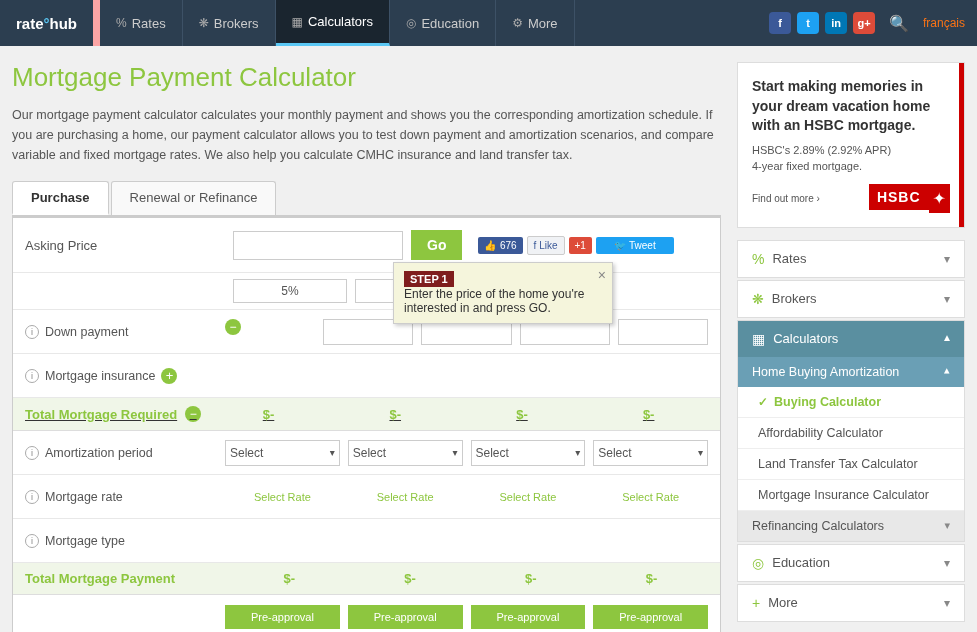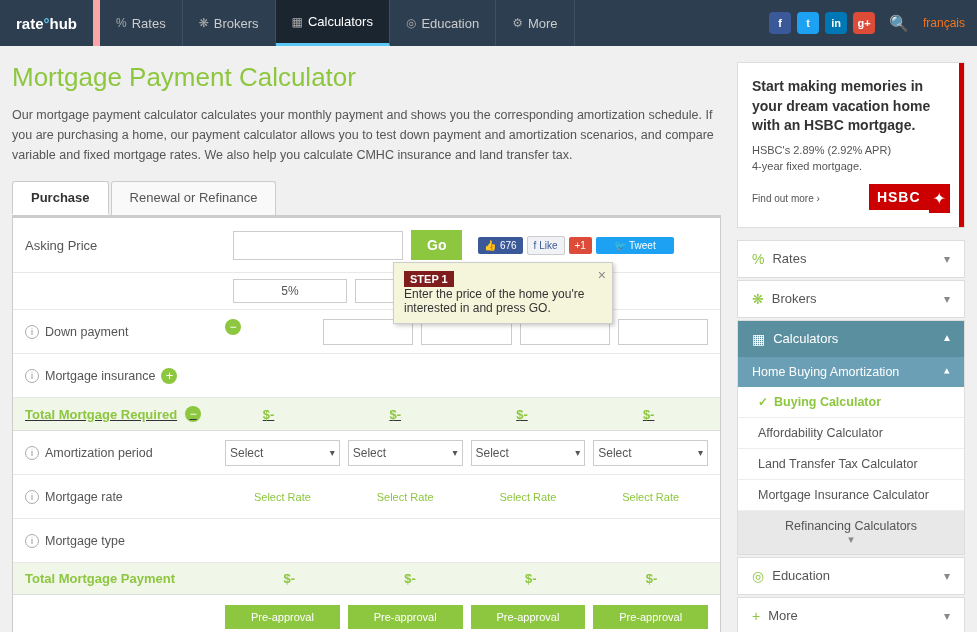--- a/index.html
+++ b/index.html
@@ -116,21 +116,21 @@
     .sidebar-sub { background: #6a9fb5; }
     .sidebar-sub-header { display: flex; align-items: center; justify-content: space-between; padding: 8px 14px; cursor: pointer; color: #fff; font-size: 12.5px; }
     .sidebar-sub-chevron { color: #fff; font-size: 11px; transform: rotate(180deg); }
 
     .sidebar-sub-items { background: #fff; }
     .sidebar-sub-item { padding: 8px 20px; font-size: 12.5px; color: #555; cursor: pointer; border-bottom: 1px solid #eee; display: flex; align-items: center; gap: 6px; }
     .sidebar-sub-item.active { color: #8dc63f; font-weight: bold; }
     .check-icon { color: #8dc63f; font-size: 12px; }
 
     .refin-section { background: #e8e8e8; }
-    .refin-header { display: flex; align-items: center; justify-content: space-between; padding: 8px 14px; cursor: pointer; color: #555; font-size: 12.5px; flex-direction: column; }
+    .refin-header { display: flex; align-items: center; justify-content: space-between; padding: 8px 14px; cursor: pointer; color: #555; font-size: 12.5px; }
     .refin-chevron { color: #888; font-size: 11px; }
   </style>
 </head>
 <body>
 
 <nav>
   <div class="nav-logo">
     <span>
       <span style="color:#fff;">rate</span><span style="color:#5bc8f5;">°</span><span style="color:#fff;">hub</span>
     </span>

